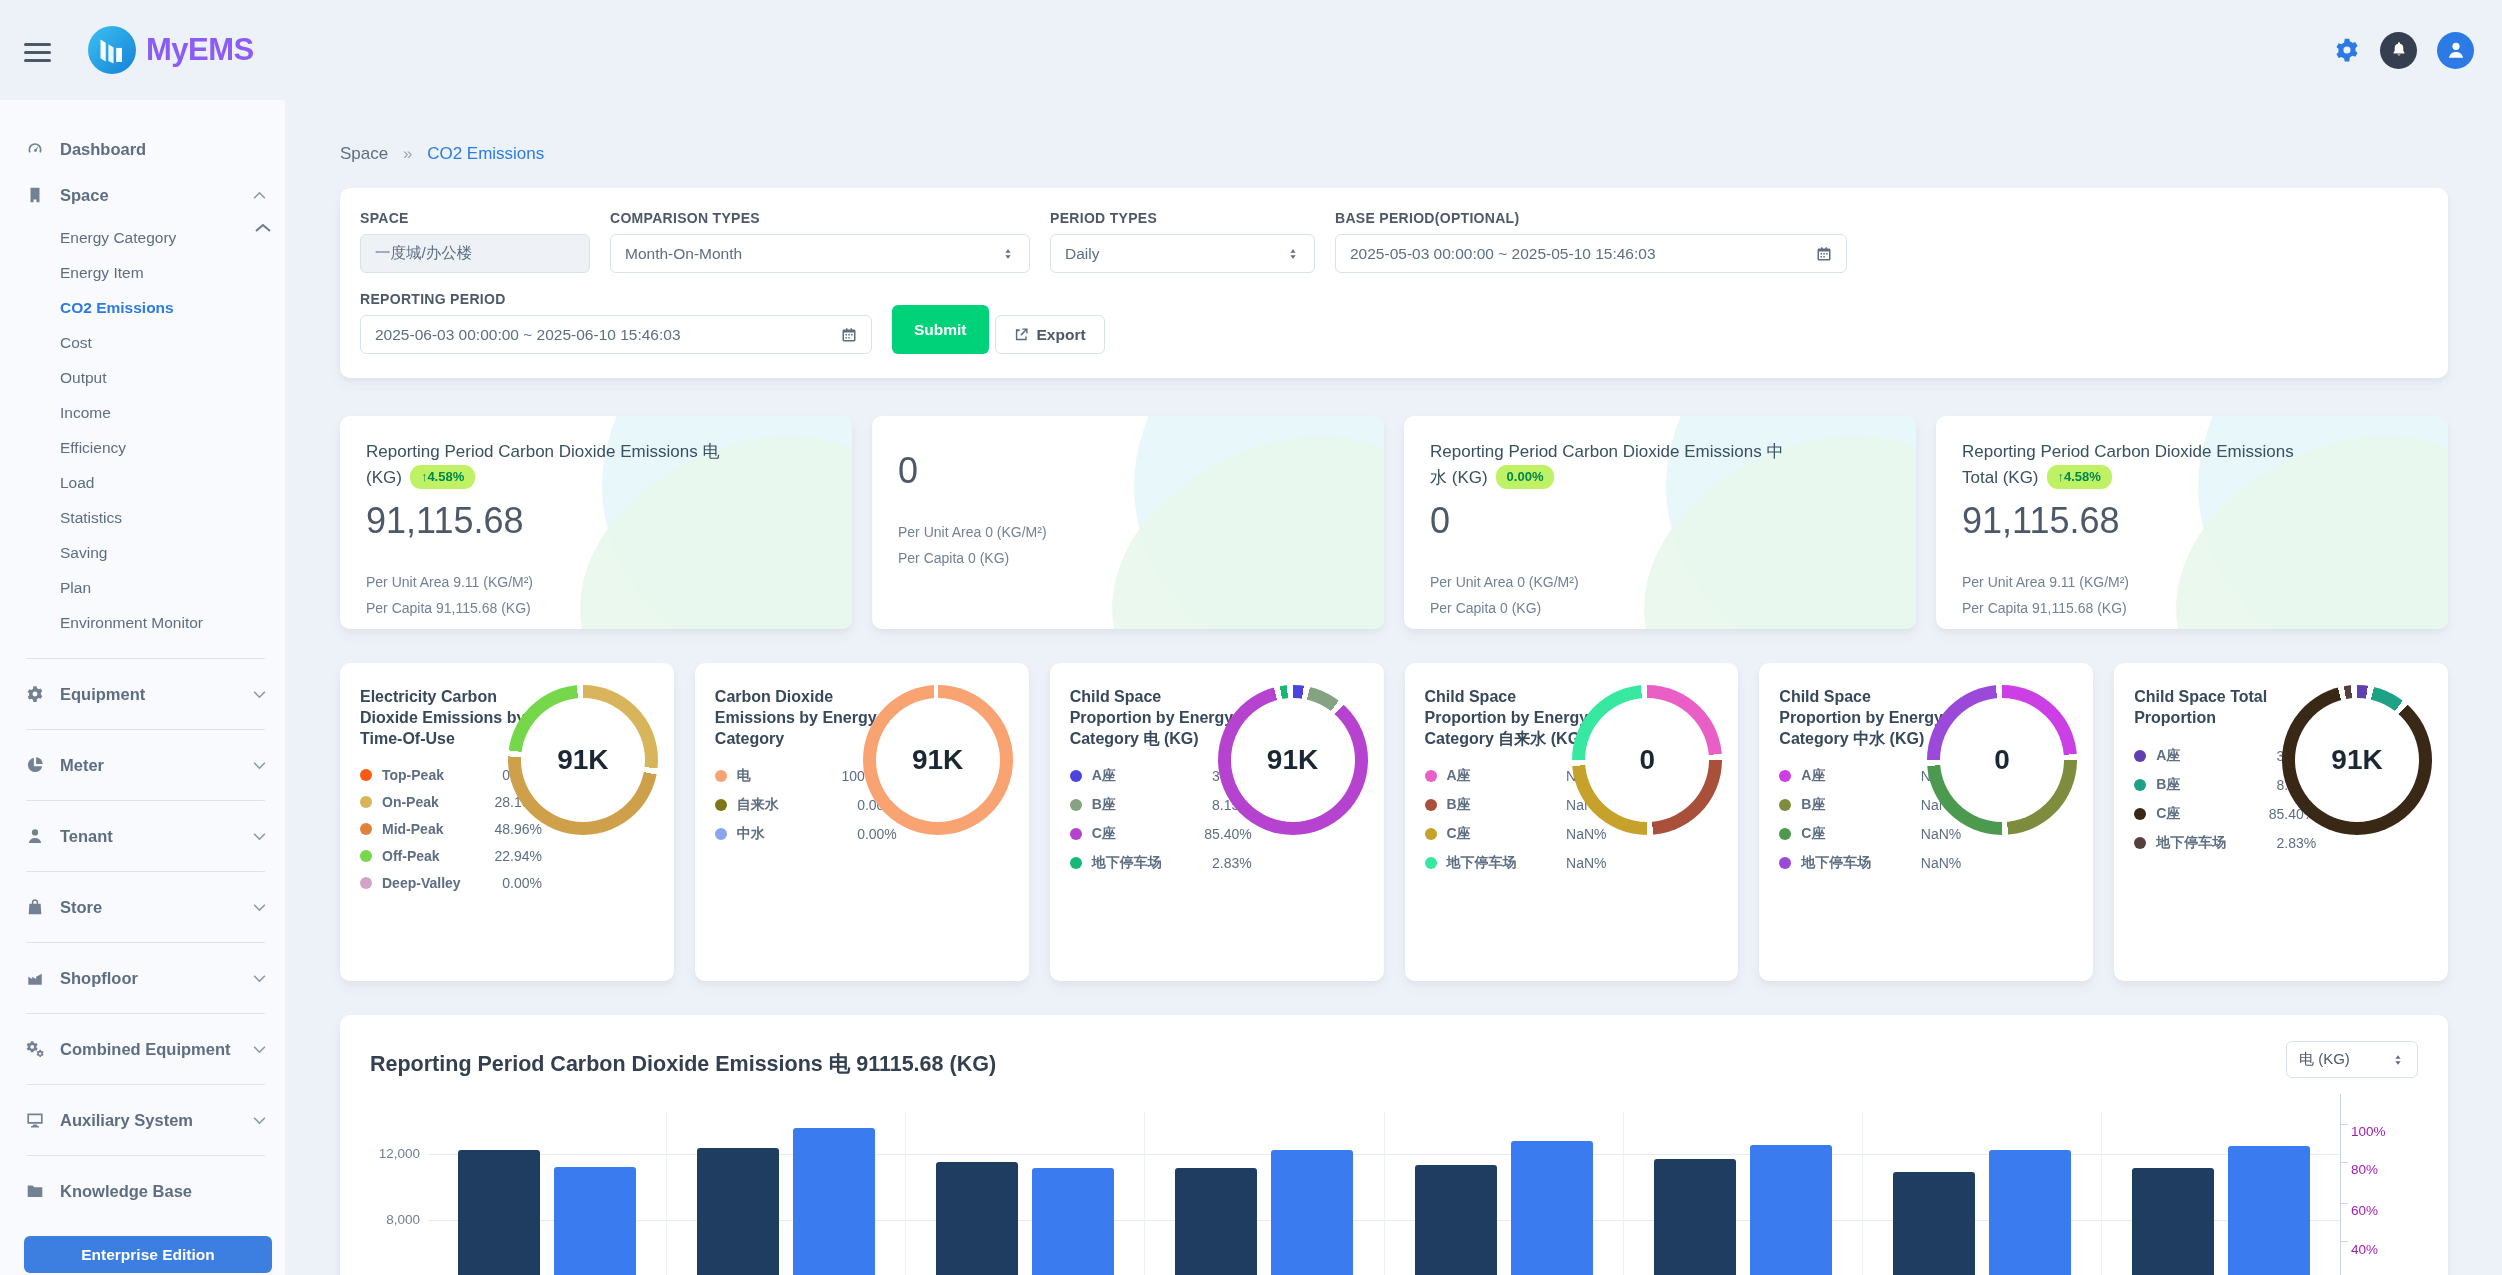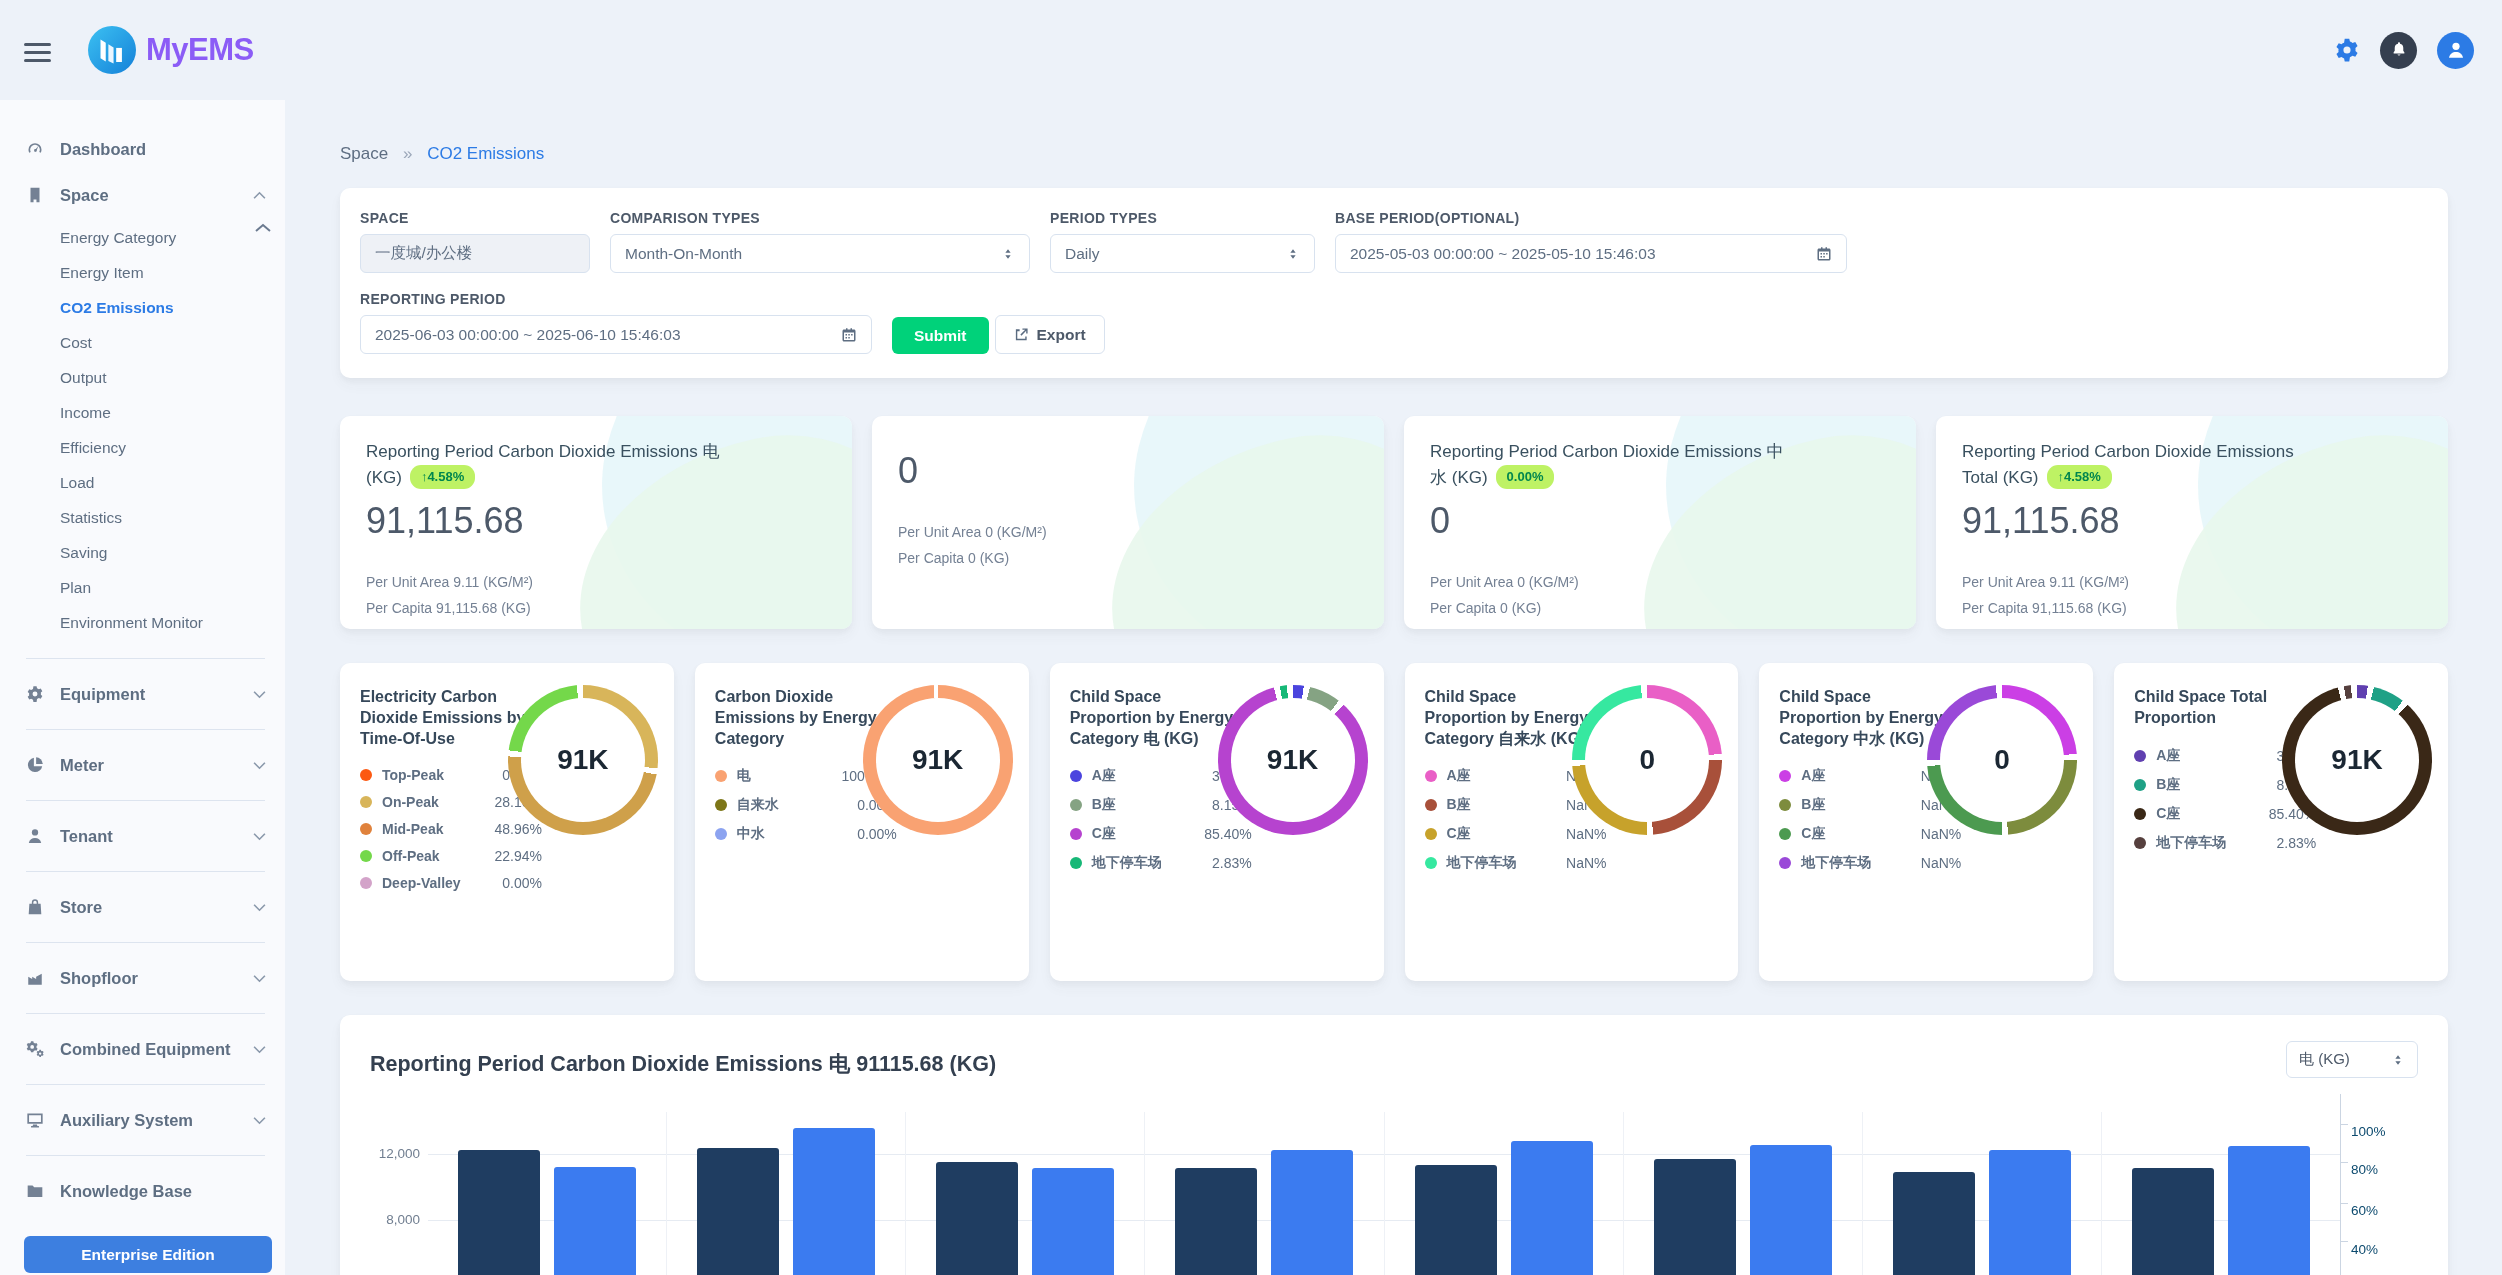--- a/index.html
+++ b/index.html
@@ -47,21 +47,21 @@
   .f-row + .f-row { margin-top:18px; align-items:flex-end; }
   .f-label { display:block; font-size:14px; font-weight:700; color:#4d5969; letter-spacing:.3px; margin-bottom:8px; }
   .f-input, .f-select, .f-date { height:39px; border:1px solid #d8e2ef; border-radius:6px; font-size:15.5px; color:#5e6e82;
       padding:0 14px; font-family:inherit; background:#fff; display:flex; align-items:center; }
   input.f-input { width:100%; }
   .w-space { width:512px; } .w-comp { width:420px; } .w-per { width:265px; } .w-base { width:512px; }
   .input-gray { background:#eef1f6; }
   .f-select { justify-content:space-between; cursor:pointer; }
   .f-date { justify-content:space-between; cursor:pointer; }
   .f-date .val { white-space:nowrap; }
-  .btn-submit { height:37px; padding:0 22px; background:#00d27a; border:none; border-radius:6px; color:#fff;
+  .btn-submit { height:49px; padding:0 22px; background:#00d27a; border:none; border-radius:6px; color:#fff;
       font-size:15.5px; font-weight:700; cursor:pointer; font-family:inherit; }
   .btn-export { height:39px; padding:0 18px; background:#fff; border:1px solid #d8e2ef; border-radius:6px; color:#4d5969;
       font-size:15.5px; font-weight:600; cursor:pointer; font-family:inherit; display:flex; align-items:center; gap:8px; margin-left:6px; }
 
   
   .stat-row { margin-top:38px; display:grid; grid-template-columns:repeat(4,1fr); gap:20px; }
   .stat-card { height:213px; padding:24px 26px; position:relative; overflow:hidden; }
   .deco-a { position:absolute; right:-80px; top:-110px; width:330px; height:360px; background:#e2f5f9; opacity:.8;
             border-radius:45% 55% 40% 60%/50% 45% 55% 50%; transform:rotate(14deg); }
   .deco-b { position:absolute; right:-110px; bottom:-150px; width:380px; height:340px; background:#e8f7ec; opacity:.9;
@@ -97,21 +97,21 @@
   .gridline { position:absolute; left:0; right:0; height:1px; background:#e6ebf2; }
   .gridline .glabel { position:absolute; left:-58px; top:-8px; width:50px; text-align:right; font-size:13.5px; color:#707e90; }
   .bar-cols { position:absolute; inset:0; display:flex; }
   .bar-col { flex:1; position:relative; border-right:1px solid #eef1f6; }
   .bar-col:last-child { border-right:none; }
   .bar { position:absolute; width:82px; height:320px; border-radius:3px 3px 0 0; }
   .bar.base { left:calc(50% - 89px); }
   .bar.rep  { left:calc(50% + 7px); }
   .raxis { position:absolute; top:-18px; bottom:-30px; right:-1px; border-left:1px solid #cbd5e2; }
   .rtick { position:absolute; right:-7px; width:7px; height:1px; background:#cbd5e2; }
-  .rlabel { position:absolute; left:10px; top:-9px; font-size:13.5px; color:#0c4a6e; white-space:nowrap; }
+  .rlabel { position:absolute; left:10px; top:-9px; font-size:13.5px; color:#a21caf; white-space:nowrap; }
 
   svg { display:block; }
 </style>
 </head>
 <body>
 
 <div class="topbar">
   <div class="hamburger">
       <div></div>
       <div></div>

